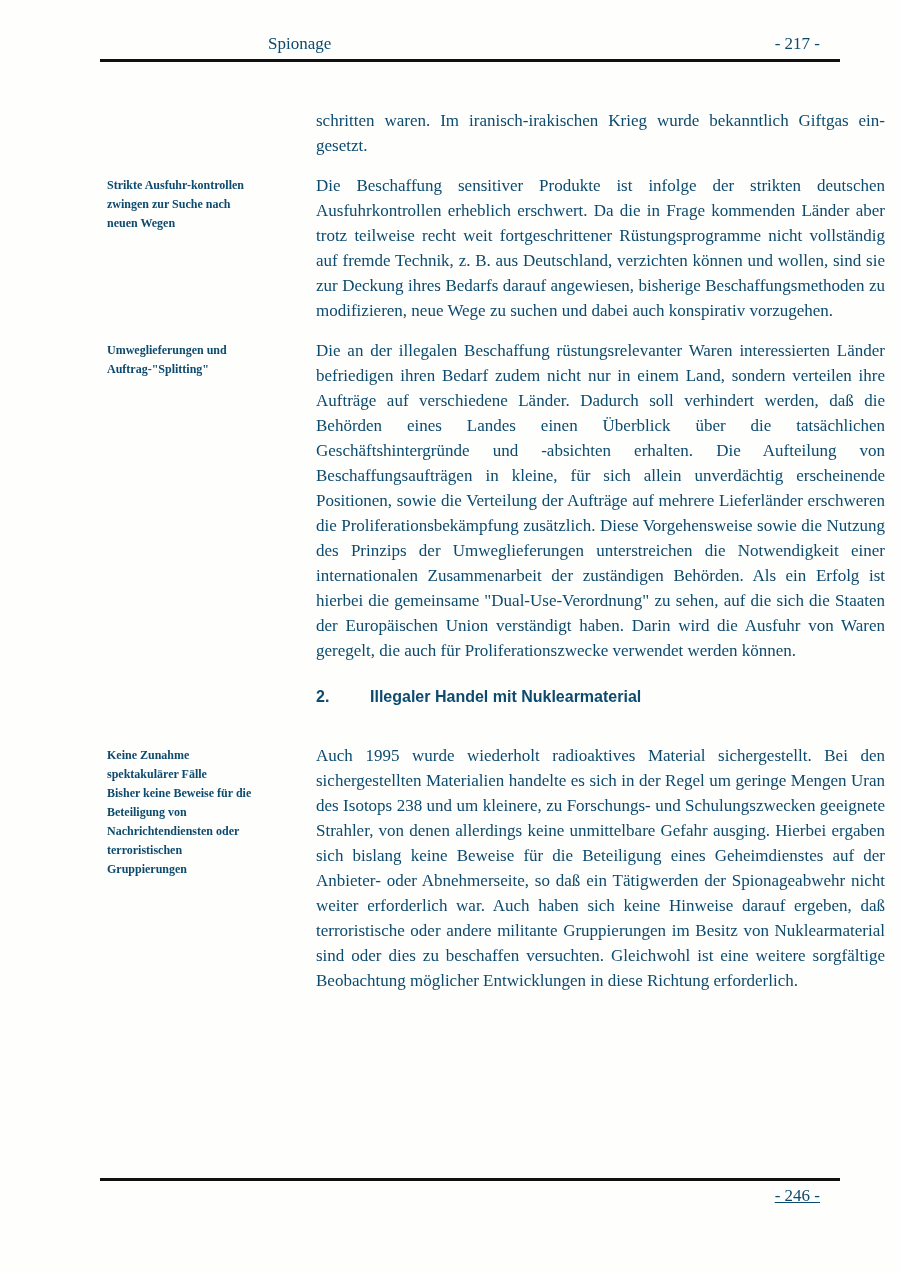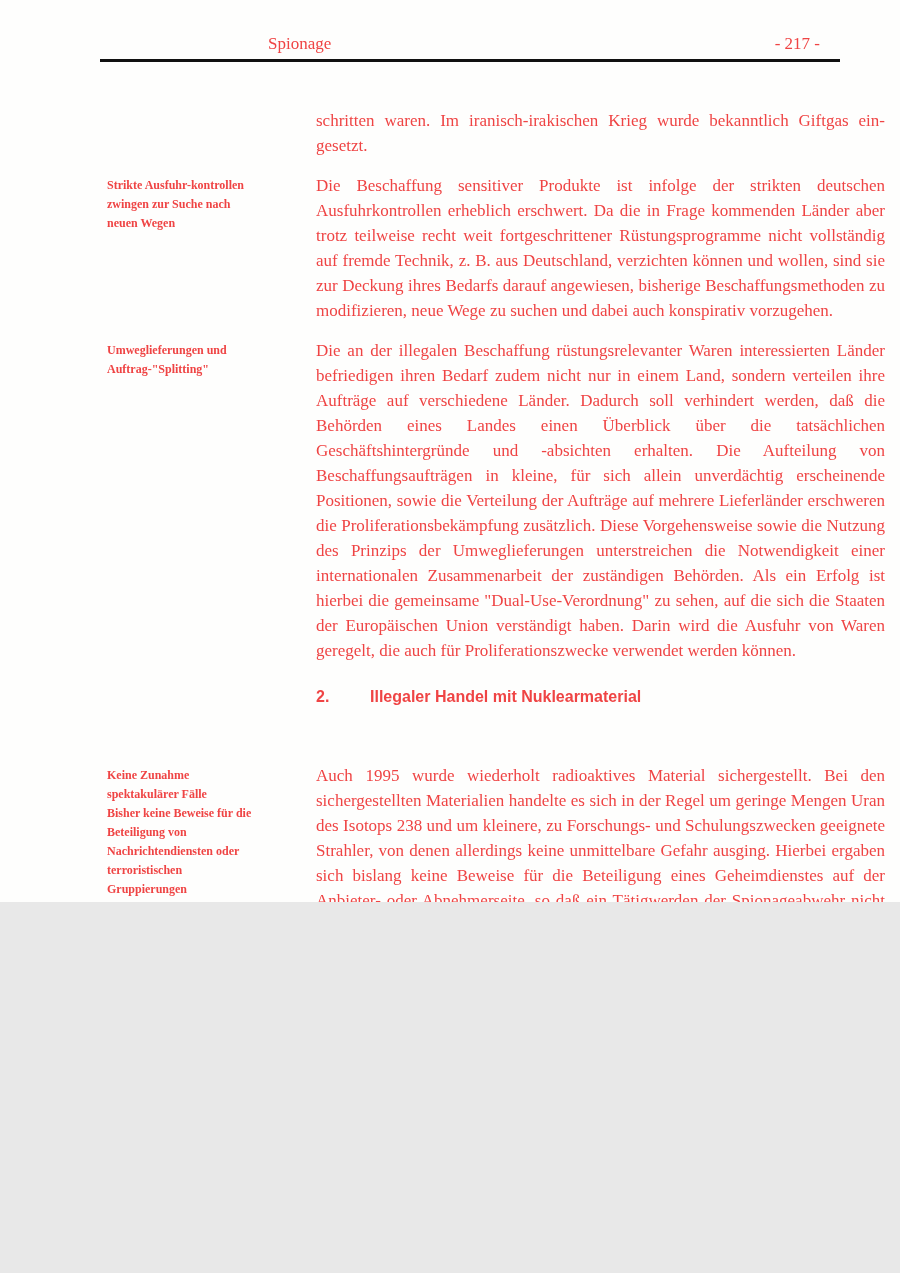--- a/index.html
+++ b/index.html
@@ -3,23 +3,23 @@
 <meta charset="utf-8">
 <style>
   html, body {
     margin: 0;
     padding: 0;
     background: #e8e8e8;
   }
   .page {
     position: relative;
     width: 900px;
-    height: 902px;
+    height: 1273px;
     background: #fefefd;
-    color: #ef4444;
+    color: #0c4a6e;
     font-family: "Liberation Serif", "DejaVu Serif", serif;
     overflow: hidden;
   }
   
   .header {
     position: absolute;
     top: 34px;
     left: 100px;
     width: 740px;
     height: 22px;
@@ -87,21 +87,21 @@
     font-size: 17px;
     line-height: 25px;
   }
   .body-col p {
     margin: 0;
     text-align: justify;
   }
   
   .heading-row {
     margin-top: 24px;
-    margin-bottom: 56px;
+    margin-bottom: 36px;
   }
   .heading-row .body-col {
     font-family: "Liberation Sans", sans-serif;
     font-weight: bold;
     font-size: 16px;
     line-height: 20px;
   }
   .h-num {
     display: inline-block;
     width: 54px;

